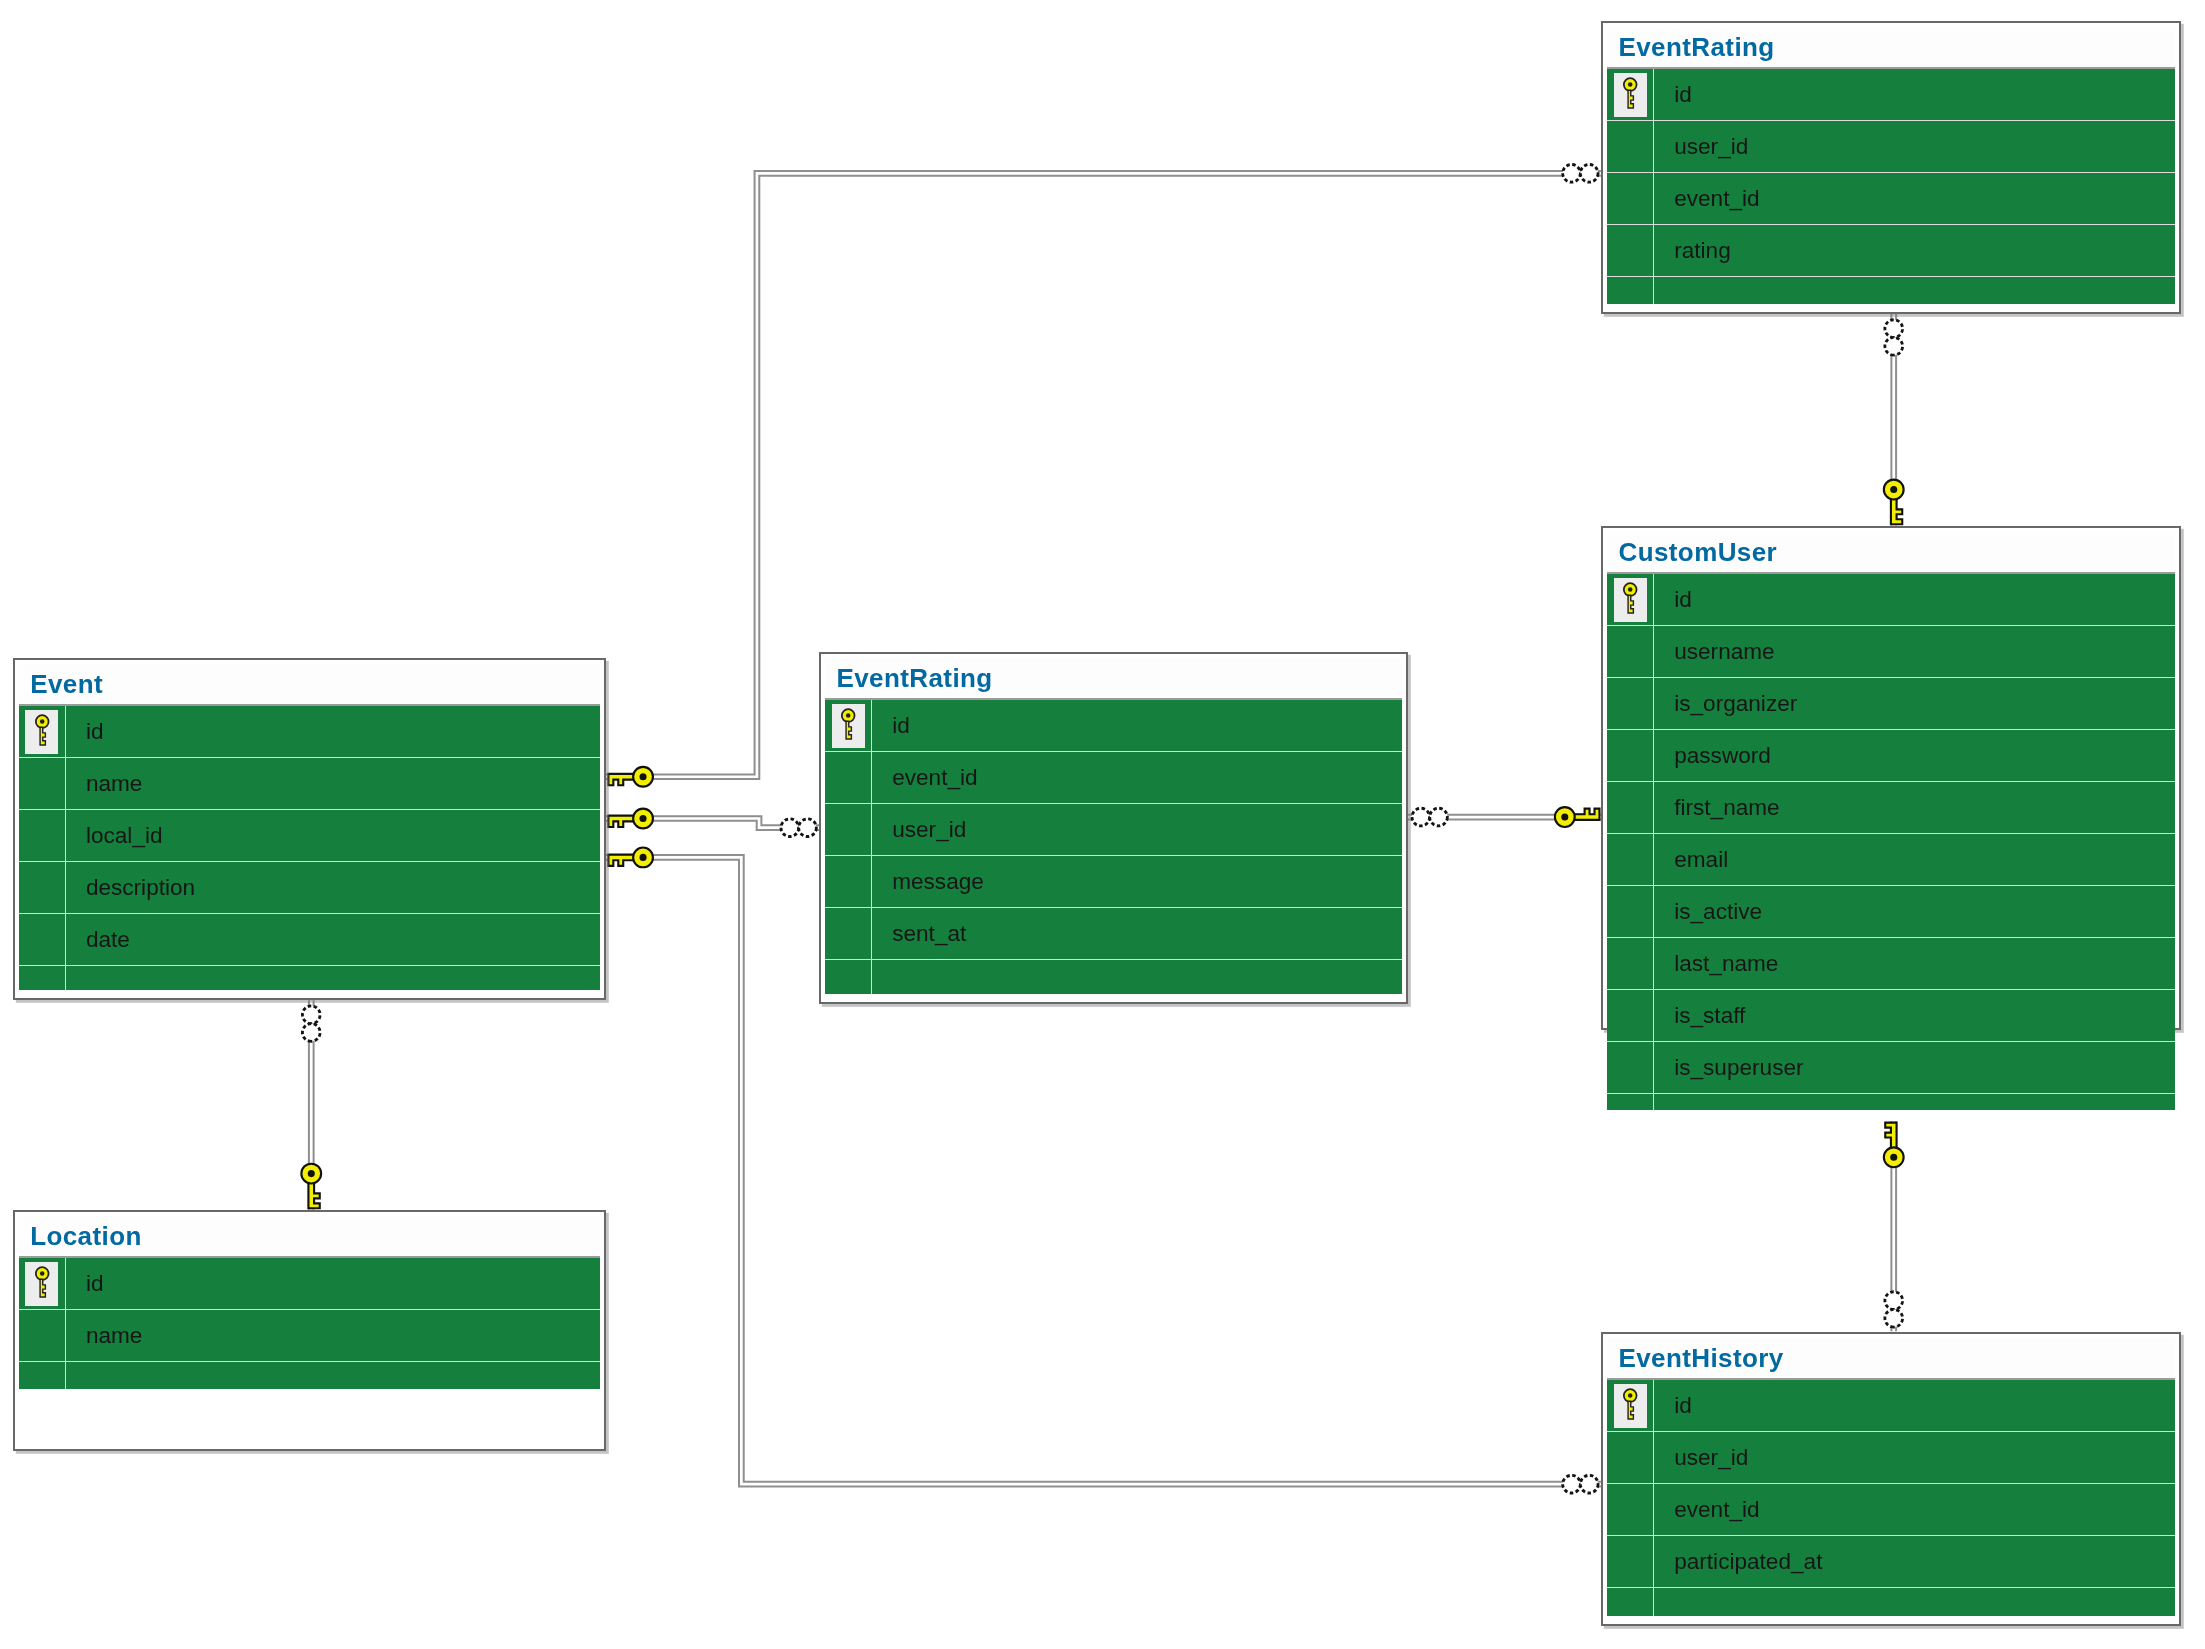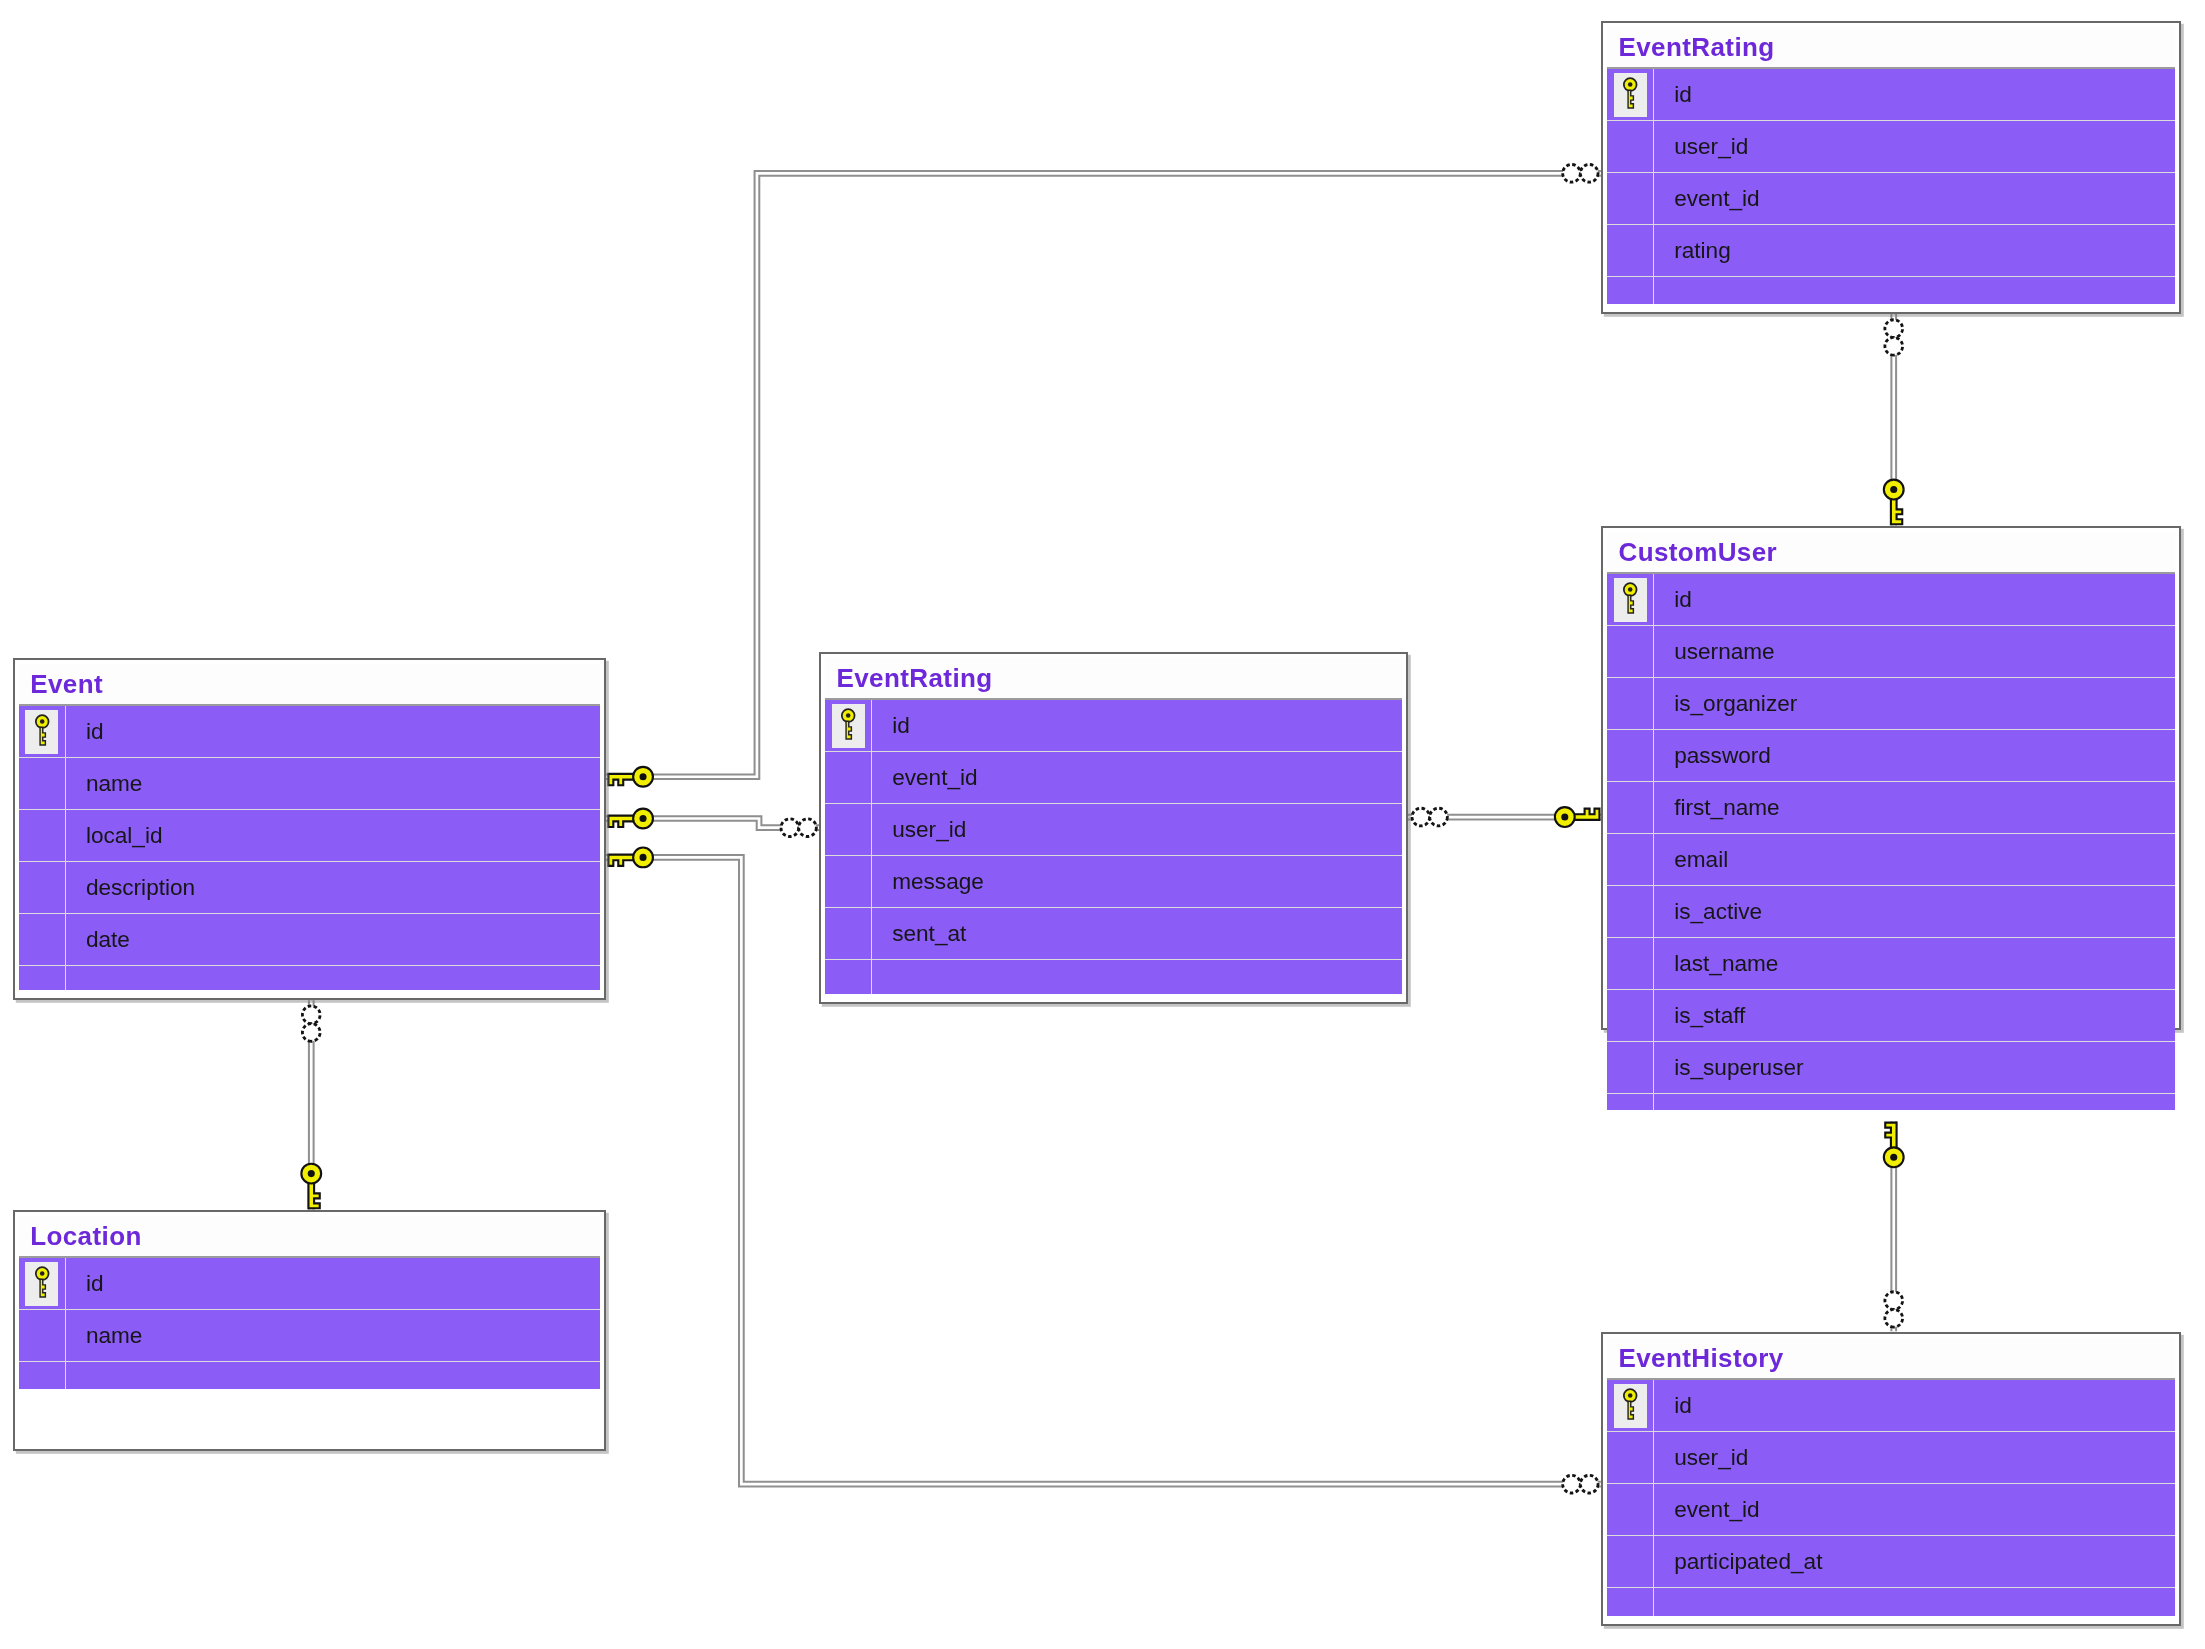--- a/index.html
+++ b/index.html
@@ -8,24 +8,24 @@
   #wires { position:absolute; left:0; top:0; }
   .tbl {
     position:absolute; box-sizing:border-box; background:#ffffff;
     border:2.8px solid #686868;
     box-shadow:2.8px 2.8px 0 rgba(125,125,125,0.45);
   }
   .tbl-pad { margin:4.2px; }
   .tbl-header {
     height:42px; box-sizing:border-box; border-bottom:2.1px solid #9b9b9b;
     display:flex; align-items:center; padding-left:11.3px;
-    font-size:26px; font-weight:bold; color:#6d28d9; background:#fdfdfd;
+    font-size:26px; font-weight:bold; color:#0369a1; background:#fdfdfd;
     letter-spacing:0.4px;
   }
-  .row { height:52px; box-sizing:border-box; border-bottom:0.7px solid #dcdcdc; display:flex; background:#8b5cf6; }
+  .row { height:52px; box-sizing:border-box; border-bottom:0.7px solid #dcdcdc; display:flex; background:#15803d; }
   .row.empty { border-bottom:none; }
   .icon-cell {
     width:47px; box-sizing:border-box; border-right:0.7px solid #dcdcdc;
     display:flex; align-items:center; justify-content:center; flex:none;
   }
   .pk-chip {
     width:33px; height:44px; background:#ededed;
     display:flex; align-items:center; justify-content:center;
   }
   .col-name {

